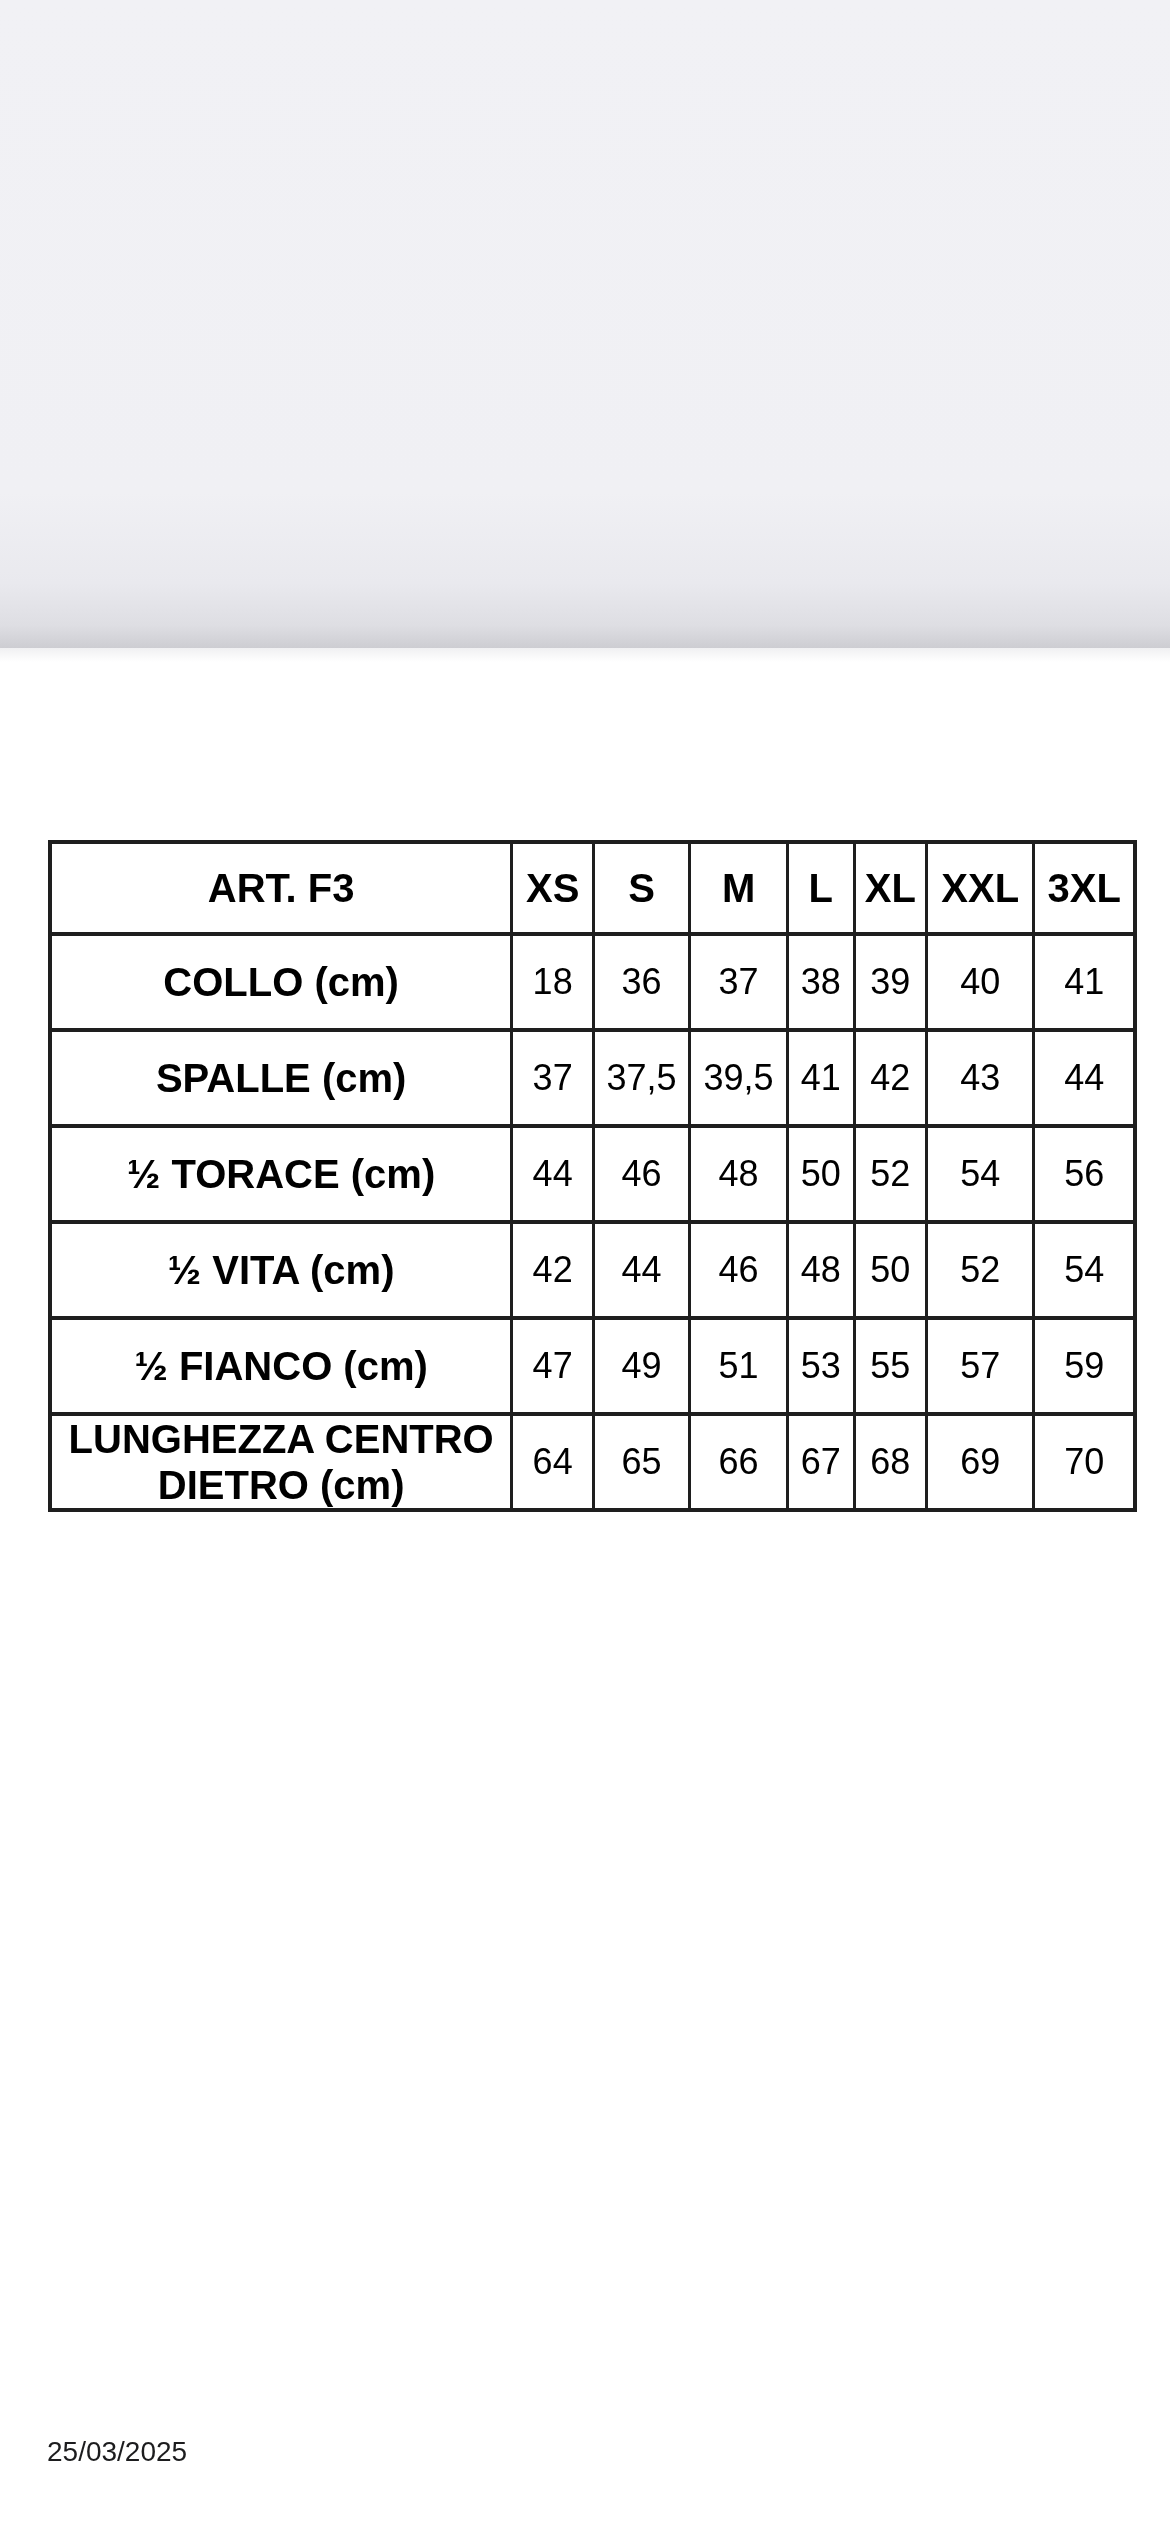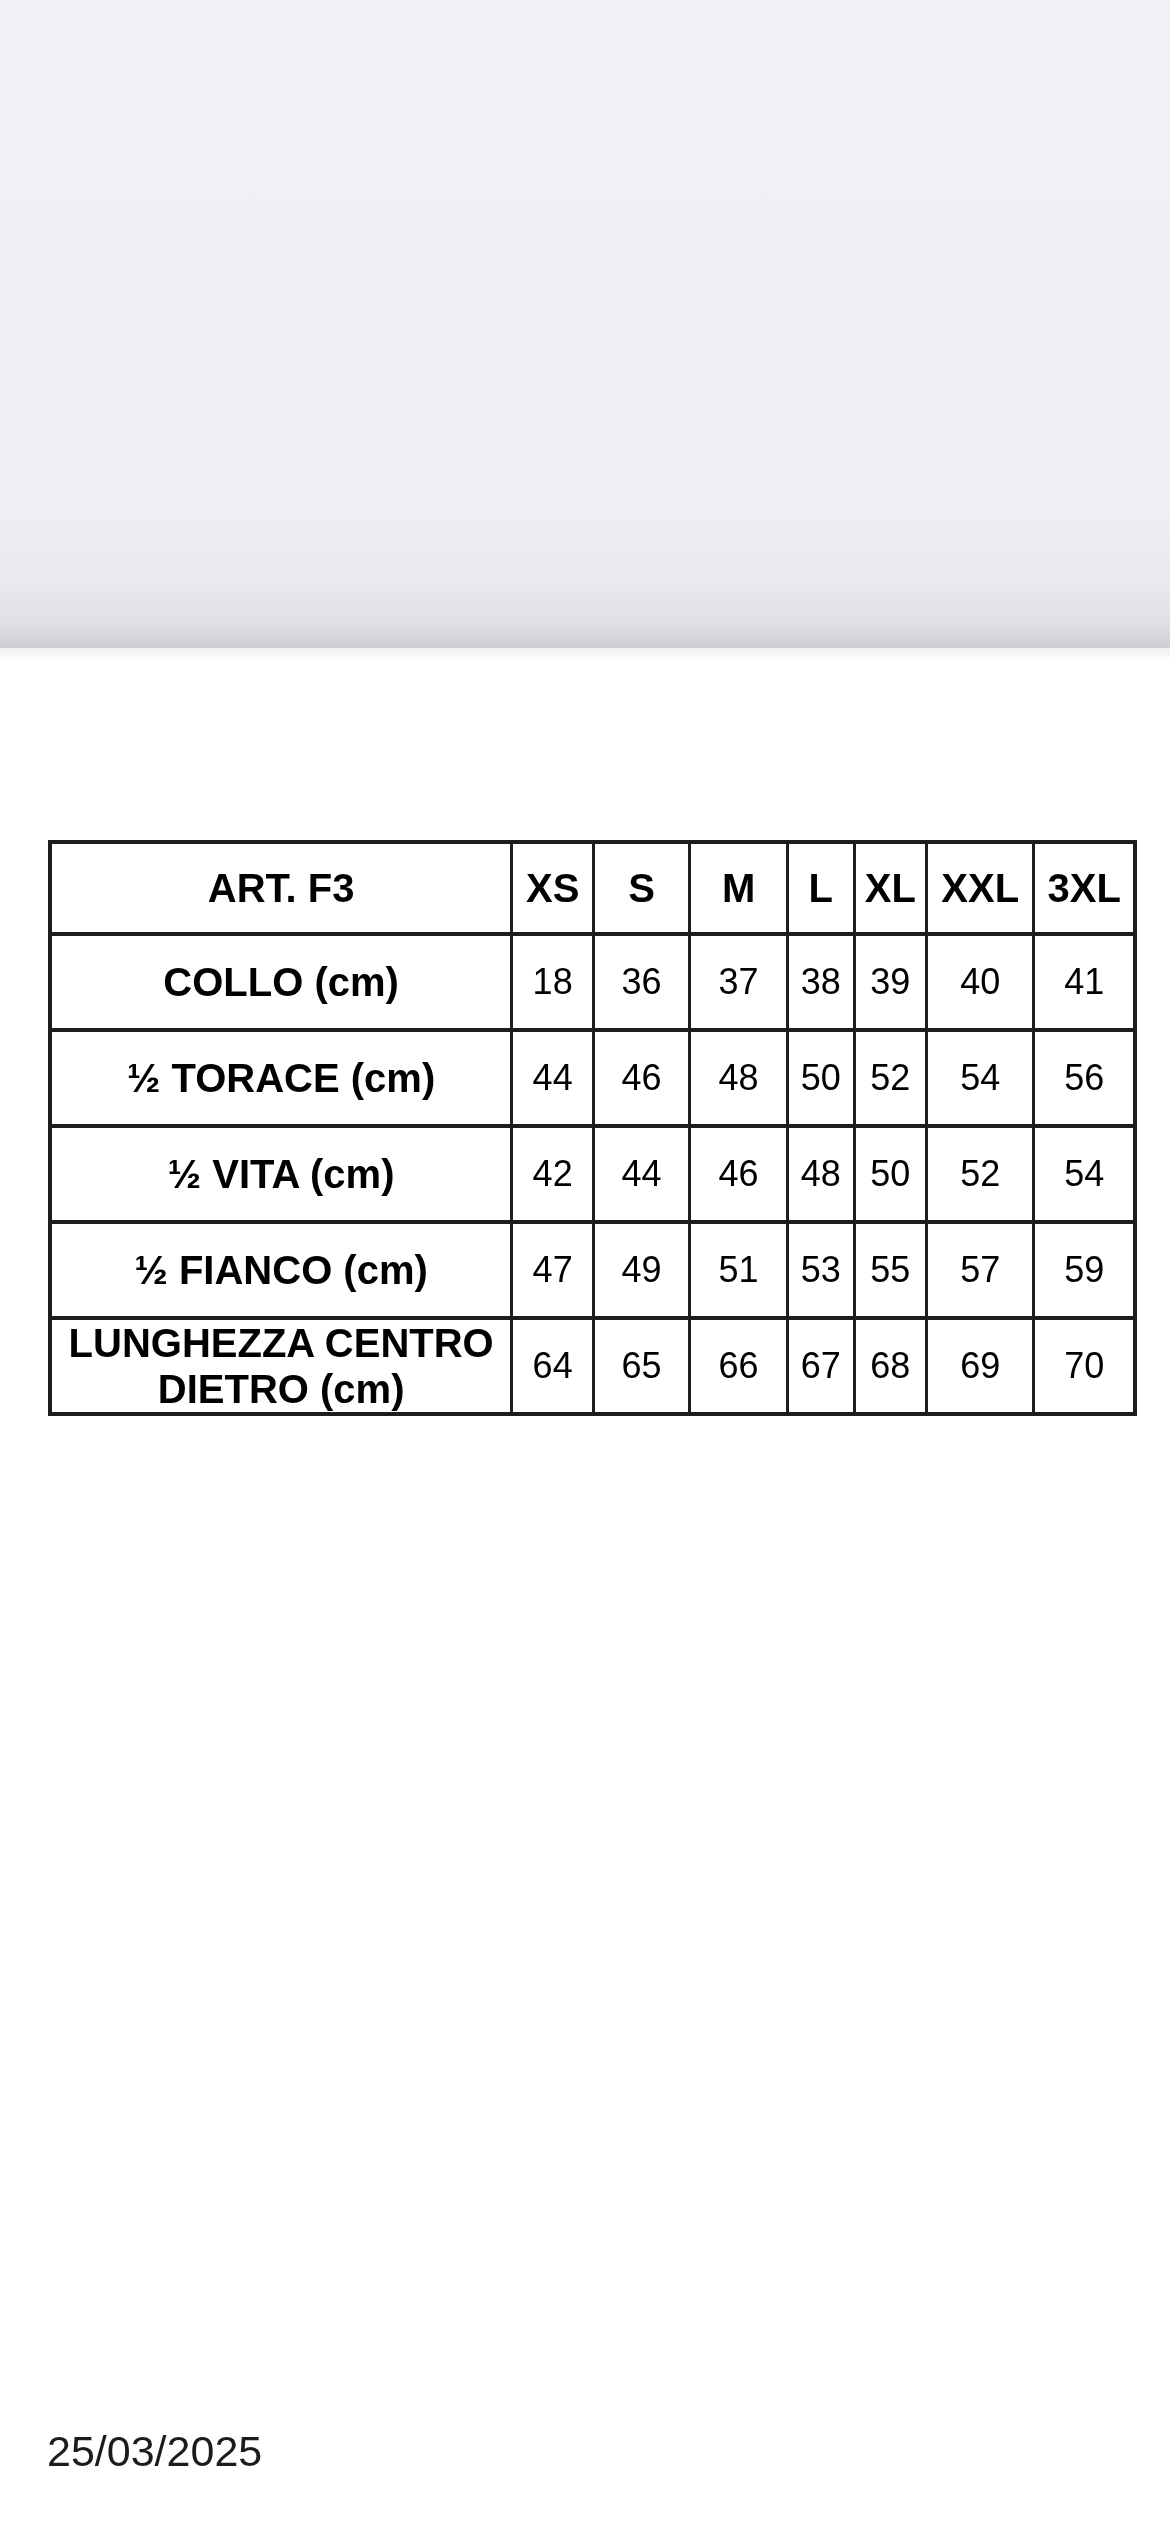--- a/index.html
+++ b/index.html
@@ -78,21 +78,21 @@
     font-size: 40px;
     font-weight: bold;
     text-align: left;
     padding-left: 8px;
   }
   
   .doc-footer {
     position: absolute;
     left: 47px;
     top: 1782px;
-    font-size: 43px;
+    font-size: 28px;
     line-height: 43px;
     font-weight: normal;
     color: #1c1c1e;
   }
 </style>
 </head>
 <body>
 
 <div class="screen">
 
@@ -127,20 +127,30 @@
       <tbody>
         <tr>
           <td class="lbl">COLLO (cm)</td>
           <td class="num">18</td>
           <td class="num">36</td>
           <td class="num">37</td>
           <td class="num">38</td>
           <td class="num">39</td>
           <td class="num">40</td>
           <td class="num">41</td>
+        </tr>
+        <tr>
+          <td class="lbl">SPALLE (cm)</td>
+          <td class="num">37</td>
+          <td class="num">37,5</td>
+          <td class="num">39,5</td>
+          <td class="num">41</td>
+          <td class="num">42</td>
+          <td class="num">43</td>
+          <td class="num">44</td>
         </tr>
         <tr>
           <td class="lbl">½ TORACE (cm)</td>
           <td class="num">44</td>
           <td class="num">46</td>
           <td class="num">48</td>
           <td class="num">50</td>
           <td class="num">52</td>
           <td class="num">54</td>
           <td class="num">56</td>

